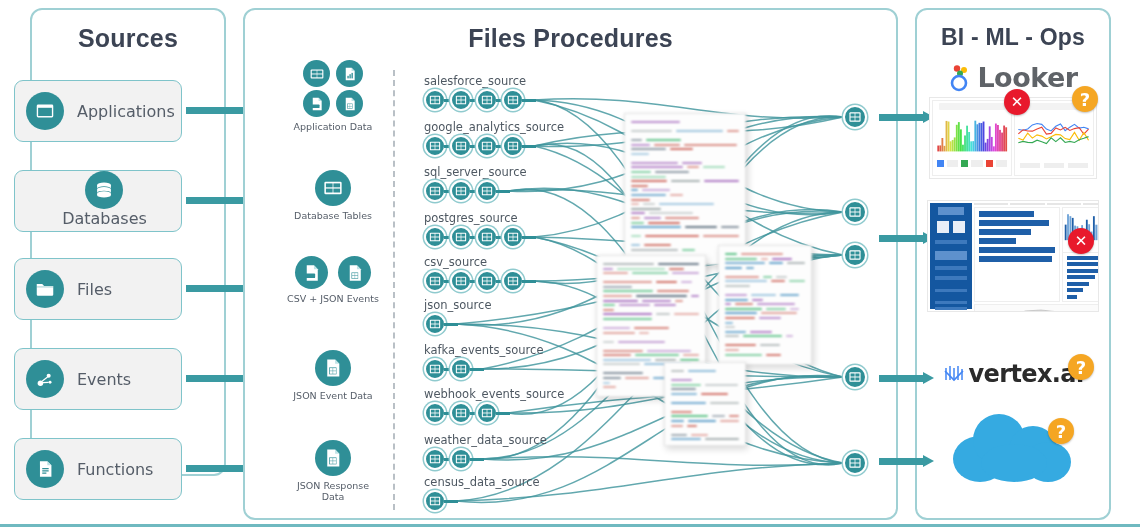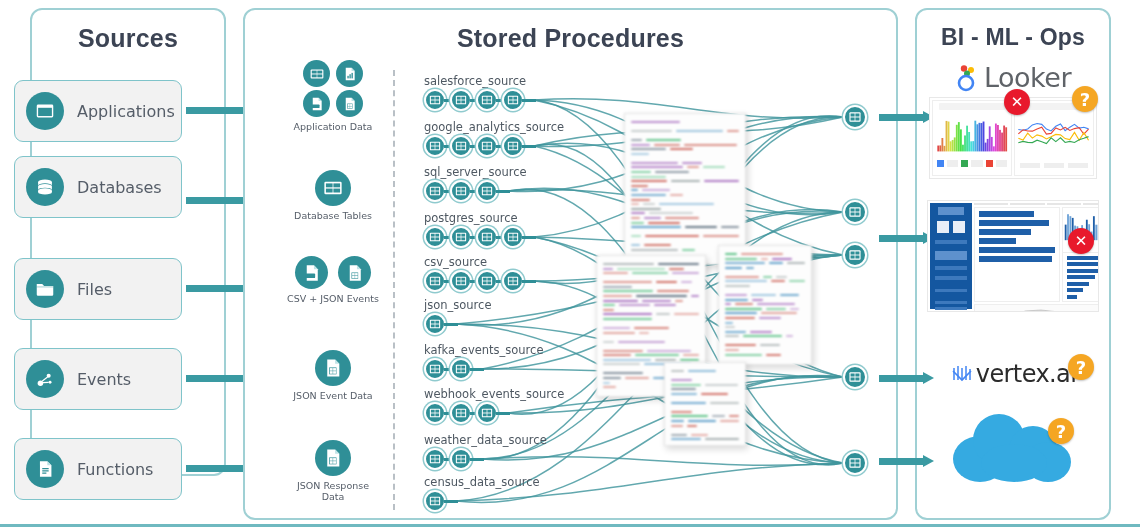--- a/index.html
+++ b/index.html
@@ -94,21 +94,21 @@
   
   .code-card{
     position:absolute;background:#fdfdfd;border:1px solid #e4e4e4;
     box-shadow:2px 3px 7px rgba(0,0,0,.16);overflow:hidden;
     filter:blur(.9px);
   }
   .code-card .ln{position:absolute;height:2px;border-radius:1px;}
 
   
   .bi-block{position:absolute;left:0;right:0;text-align:center;}
-  .logo-row{display:flex;align-items:center;justify-content:center;gap:4px;}
+  .logo-row{display:flex;align-items:center;justify-content:center;gap:4px;font-weight:bold;}
   .looker-word{
     font-size:27px;color:#5f6368;letter-spacing:-.5px;
     font-family:"DejaVu Sans","Liberation Sans",sans-serif;
   }
   .tableau-word{
     font-size:21px;color:#2b4a66;letter-spacing:2px;
     font-family:"DejaVu Sans","Liberation Sans",sans-serif;
   }
   .vertex-word{
     font-size:24px;color:#2b2b2b;letter-spacing:-.6px;
@@ -152,21 +152,21 @@
   <div id="src-cards">
       <div class="src-card" style="top: 80px;">
         <div class="src-ico">
           <svg width="22" height="22" viewBox="0 0 24 24" fill="none">
             <rect x="3" y="5" width="18" height="14" rx="1.5" fill="#fff"></rect>
             <rect x="4.5" y="8.5" width="15" height="9" fill="#2f8f97"></rect>
           </svg>
         </div>
         <div class="src-label">Applications</div>
       </div>
-      <div class="src-card" style="top: 156px;">
+      <div class="src-card" style="top: 170px; flex-direction: column;">
         <div class="src-ico">
           <svg width="22" height="22" viewBox="0 0 24 24" fill="none">
             <ellipse cx="12" cy="6.5" rx="7.5" ry="2.8" fill="#fff"></ellipse>
             <rect x="4.5" y="6.5" width="15" height="4" fill="#fff"></rect>
             <ellipse cx="12" cy="10.6" rx="7.5" ry="2.6" fill="#2f8f97"></ellipse>
             <ellipse cx="12" cy="11.3" rx="7.5" ry="2.6" fill="#fff"></ellipse>
             <rect x="4.5" y="11.3" width="15" height="4" fill="#fff"></rect>
             <ellipse cx="12" cy="15.3" rx="7.5" ry="2.6" fill="#2f8f97"></ellipse>
             <ellipse cx="12" cy="16" rx="7.5" ry="2.6" fill="#fff"></ellipse>
             <rect x="4.5" y="16" width="15" height="1.5" fill="#fff"></rect>
@@ -223,21 +223,21 @@
         <div class="shaft" style="width:63px;background:#3a9aa2"></div>
         <div class="head" style="left:63px;border-left-color:#3a9aa2"></div>
       </div>
       <div class="arrow" style="left: 186px; top: 462px; width: 74px;">
         <div class="shaft" style="width:63px;background:#3a9aa2"></div>
         <div class="head" style="left:63px;border-left-color:#3a9aa2"></div>
       </div>
     </div>
 
   <div class="panel" id="panel-procs">
-    <div class="panel-title">Stored Procedures</div>
+    <div class="panel-title">Files Procedures</div>
   </div>
 
   <div class="divider" style="left:393px;top:70px;height:440px;"></div>
 
   <div id="ico-groups">
       <div class="ico-group" style="left: 277px; top: 60px; width: 112px;">
         <div style="line-height:0;">
           <div style="margin-bottom:3px;"><span class="circ" style="width:27px;height:27px;margin:0 3px;"><svg width="17" height="17" viewBox="0 0 24 24" fill="none">
                 <rect x="3" y="5.5" width="18" height="13" rx="1.4" fill="#fff"></rect>
                 <rect x="4.6" y="7.2" width="7" height="4.1" fill="#2f8f97"></rect>

